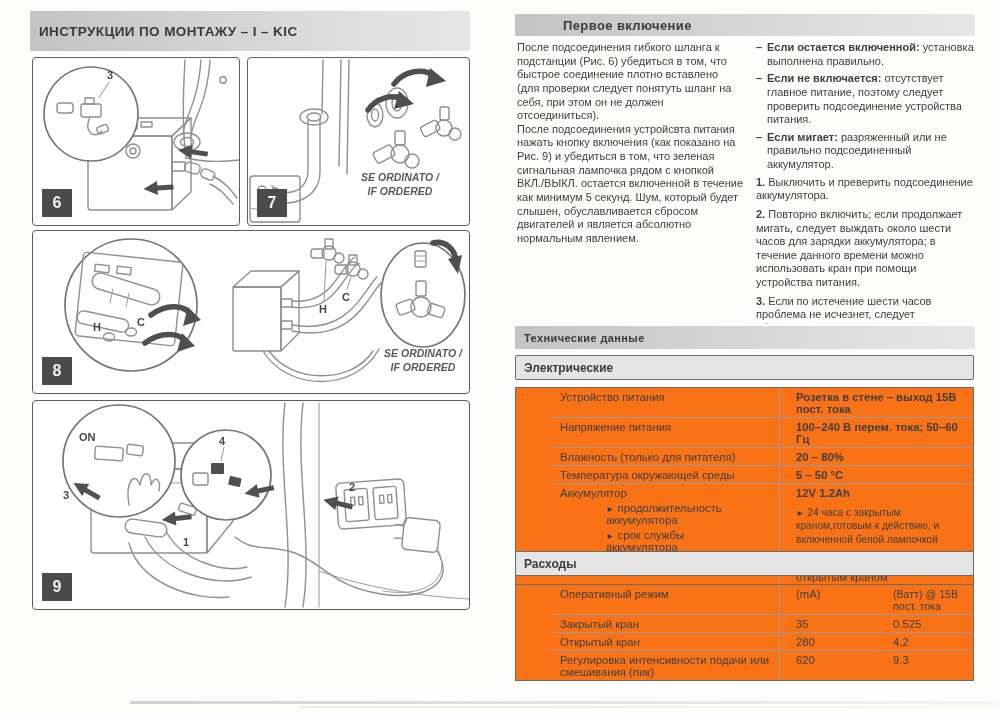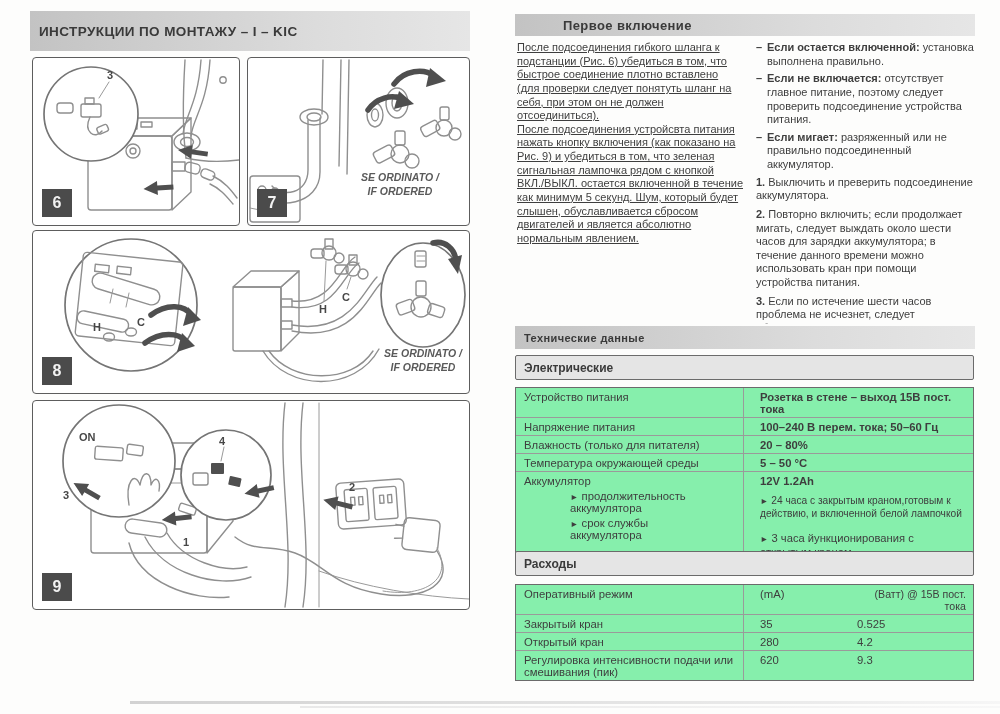--- a/index.html
+++ b/index.html
@@ -47,39 +47,39 @@
   svg text { font-family:"Liberation Sans", sans-serif; }
   svg .lbl { fill:#474747; font-size:11px; font-weight:bold; }
   svg .note{ fill:#5a5a5a; font-size:10.5px; font-style:italic; font-weight:bold; text-anchor:middle; }
   
   .cols {
     position:absolute; left:517px; top:41px; width:458px; height:283px; overflow:hidden;
     display:flex; gap:13px; font-size:11px; line-height:1.24; color:#3e3e3e;
   }
   .col-a { width:226px; flex:none; }
   .col-b { flex:1; }
-  .col-a p { margin:0;text-decoration:underline; }
+  .col-a p { margin:0; }
   .bullet { display:flex; margin:0 0 4px; }
   .bullet .dash { width:11px; flex:none; font-weight:bold; }
   .step { margin:0 0 5px; }
   
   .tbl {
     position:absolute; left:515px; width:459px; box-sizing:border-box;
-    border:1.2px solid #6b6b6b; background:#86efac; font-size:11.3px; color:#3e3e3e;
+    border:1.2px solid #6b6b6b; background:#f97316; font-size:11.3px; color:#3e3e3e;padding-left:36px;
   }
   .t1 { top:387px; }
   .t2 { top:584px; }
   .trow { display:flex; border-top:1px solid #9a9a9a; align-items:stretch; }
   .trow:first-child { border-top:none; }
   .tc1 { width:227px; flex:none; padding:2.5px 6px 2.5px 8px; box-sizing:border-box; }
   .tc2 { flex:1; border-left:1px solid #9a9a9a; padding:2.5px 6px 2.5px 16px; box-sizing:border-box; }
   .t1 .tc2 { font-weight:bold; }
   .t2 .tc2 { width:96px; flex:none; }
   .tc3 { flex:1; padding:2.5px 7px 2.5px 18px; box-sizing:border-box; }
-  .t2 .hd .tc3 { text-align:right; font-size:10.6px; }
+  .t2 .hd .tc3 { font-size:10.6px; }
   .bat .tc1, .bat .tc2 { padding-top:3px; padding-bottom:6px; }
   .bat-sub { margin:3px 0 0 46px; width:150px; font-weight:normal; }
   .arr { font-size:8.5px; }
   .bat-val { font-weight:bold; }
   .bat-note1 { font-size:10.2px; line-height:1.3;  margin-top:7px;  font-weight:normal; }
   .bat-note2 { font-size:11.2px; line-height:1.28; margin-top:10px; font-weight:normal; }
   
   .edge-shadow {
     position:absolute; left:130px; top:701px; width:870px; height:3px;
     background:linear-gradient(to right,#d2d2d2,#ececec 80%,#f6f6f6);

